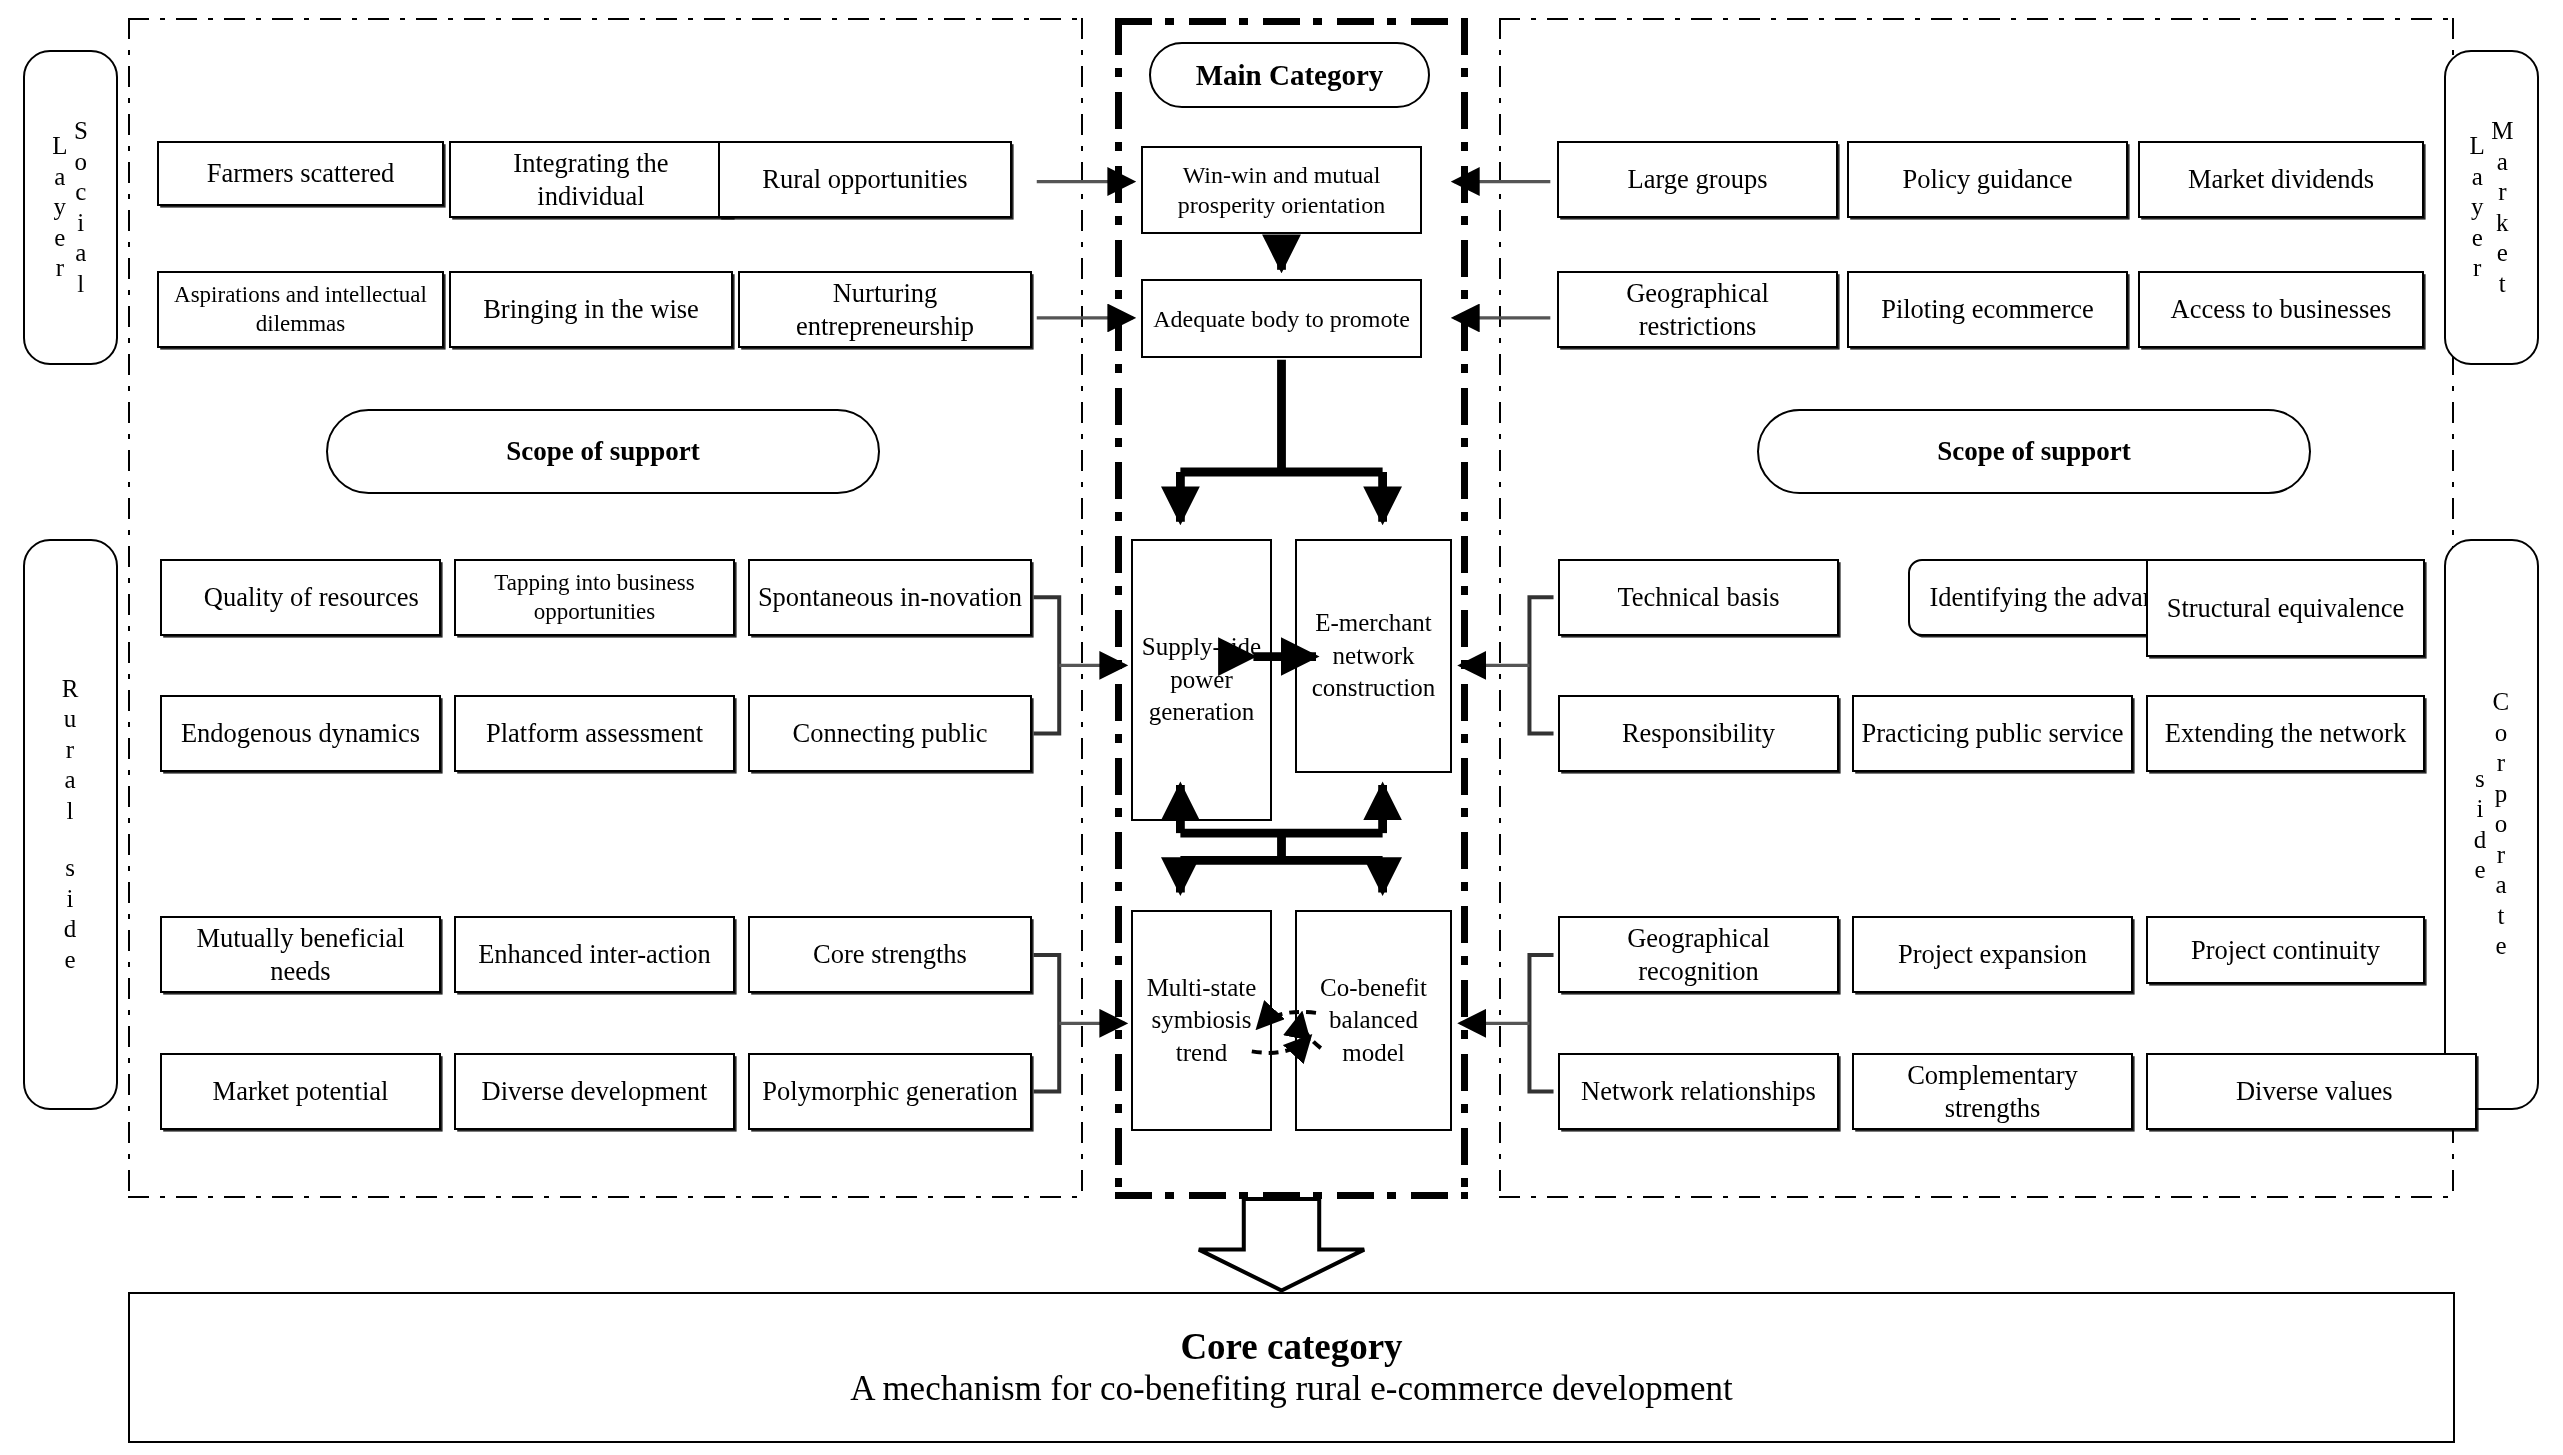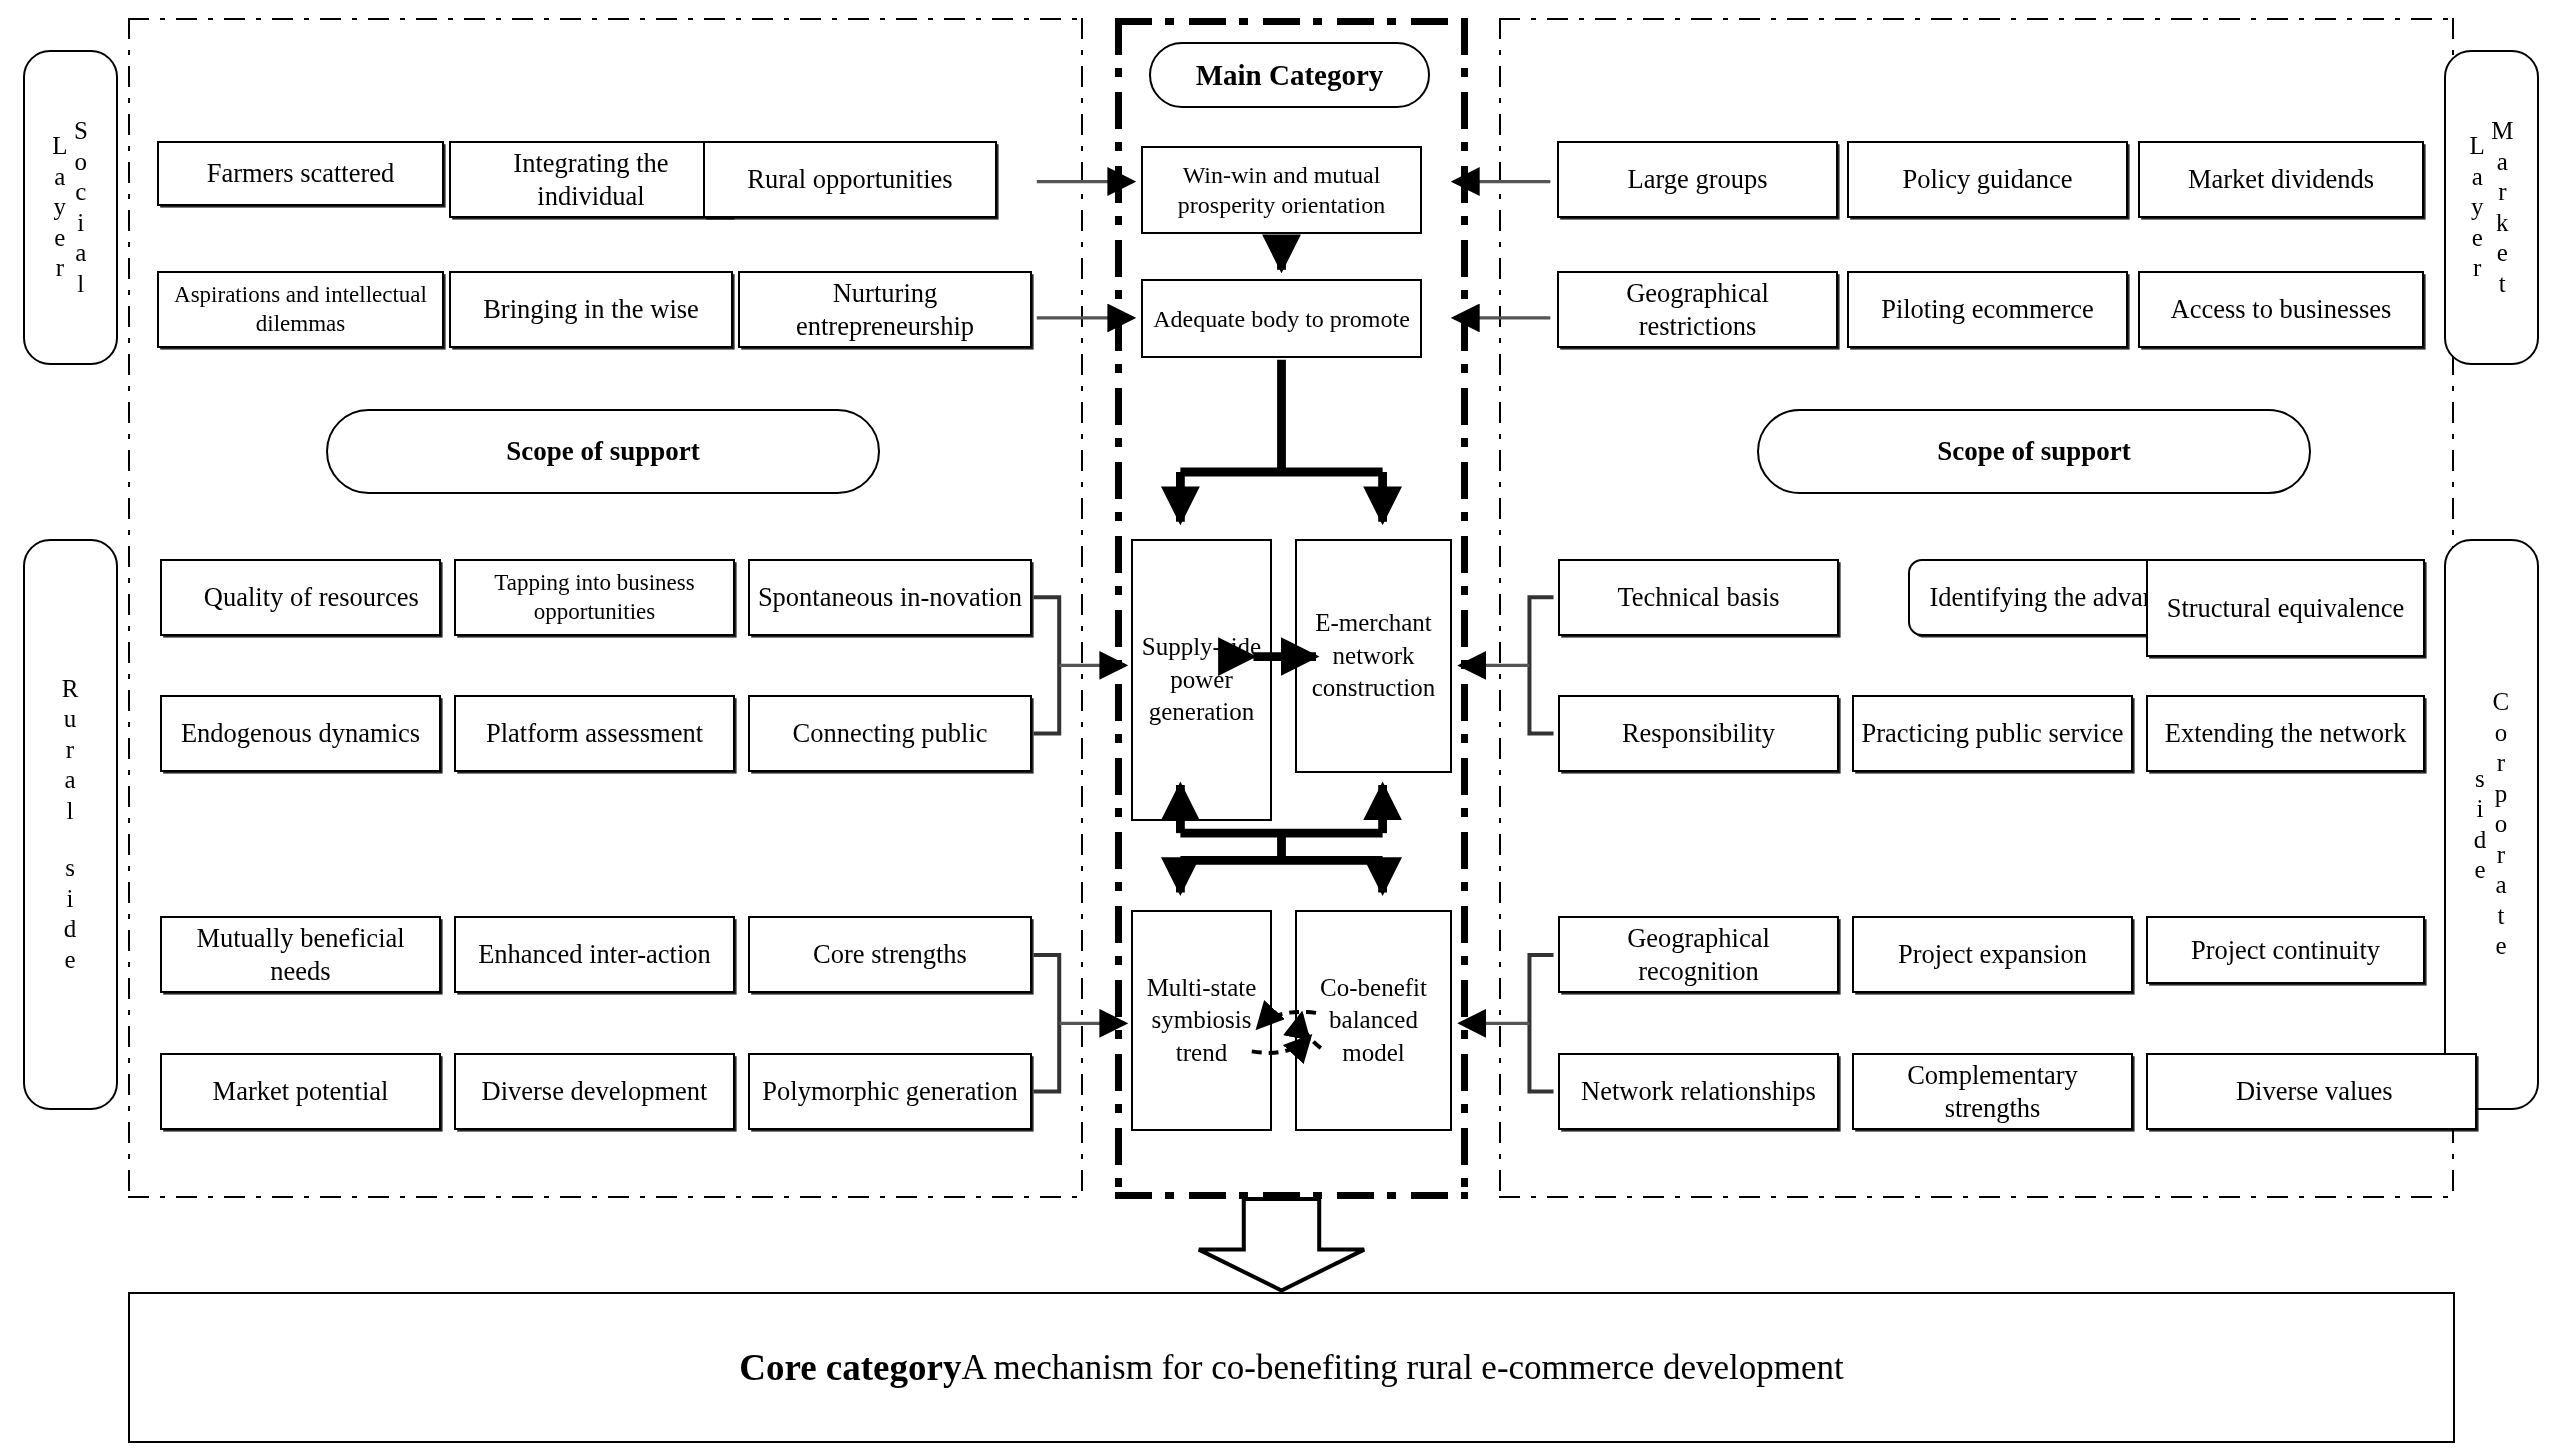--- a/index.html
+++ b/index.html
@@ -68,21 +68,21 @@
     border:2.4px solid #000;background:#fff;
     display:flex;align-items:center;justify-content:center;text-align:center;
     font-size:24px;line-height:1.25;padding:3.2px 4.8px;
   }
   .centbox.tall{font-size:25px;line-height:1.3;}
 
   
   .core-banner{
     position:absolute;box-sizing:border-box;
     border:2.4px solid #000;background:#fff;
-    display:flex;flex-direction:row;align-items:center;justify-content:center;
+    display:flex;flex-direction:column;align-items:center;justify-content:center;
   }
   .core-banner .t1{font-weight:bold;font-size:37px;line-height:1.18;}
   .core-banner .t2{font-size:35px;line-height:1.2;}
 
   svg.overlay{position:absolute;left:0;top:0;width:2563px;height:1456px;pointer-events:none;}
 </style>
 </head>
 <body>
 
 <div id="stage">
@@ -172,21 +172,21 @@
           <span>r</span>
           <span>a</span>
           <span>t</span>
           <span>e</span>
       </div>
     </div>
   </div>
 
   <div class="cbox" style="left:157px;top:141px;width:287px;height:65px;">Farmers scattered</div>
   <div class="cbox" style="left:449px;top:141px;width:284px;height:77px;">Integrating the individual</div>
-  <div class="cbox" style="left:703px;top:141px;width:294px;height:77px;">Rural opportunities</div>
+  <div class="cbox" style="left:718px;top:141px;width:294px;height:77px;">Rural opportunities</div>
 
   <div class="cbox small" style="left:157px;top:271px;width:287px;height:77px;">Aspirations and intellectual dilemmas</div>
   <div class="cbox" style="left:449px;top:271px;width:284px;height:77px;">Bringing in the wise</div>
   <div class="cbox" style="left:738px;top:271px;width:294px;height:77px;">Nurturing entrepreneurship</div>
 
   <div class="capsule" style="left:326px;top:409px;width:554px;height:85px;">Scope of support</div>
 
   <div class="cbox" style="left:160px;top:559px;width:281px;height:77px;padding-left:28px;">Quality of resources</div>
   <div class="cbox small" style="left:454px;top:559px;width:281px;height:77px;">Tapping into business opportunities</div>
   <div class="cbox" style="left:748px;top:559px;width:284px;height:77px;">Spontaneous in-novation</div>

